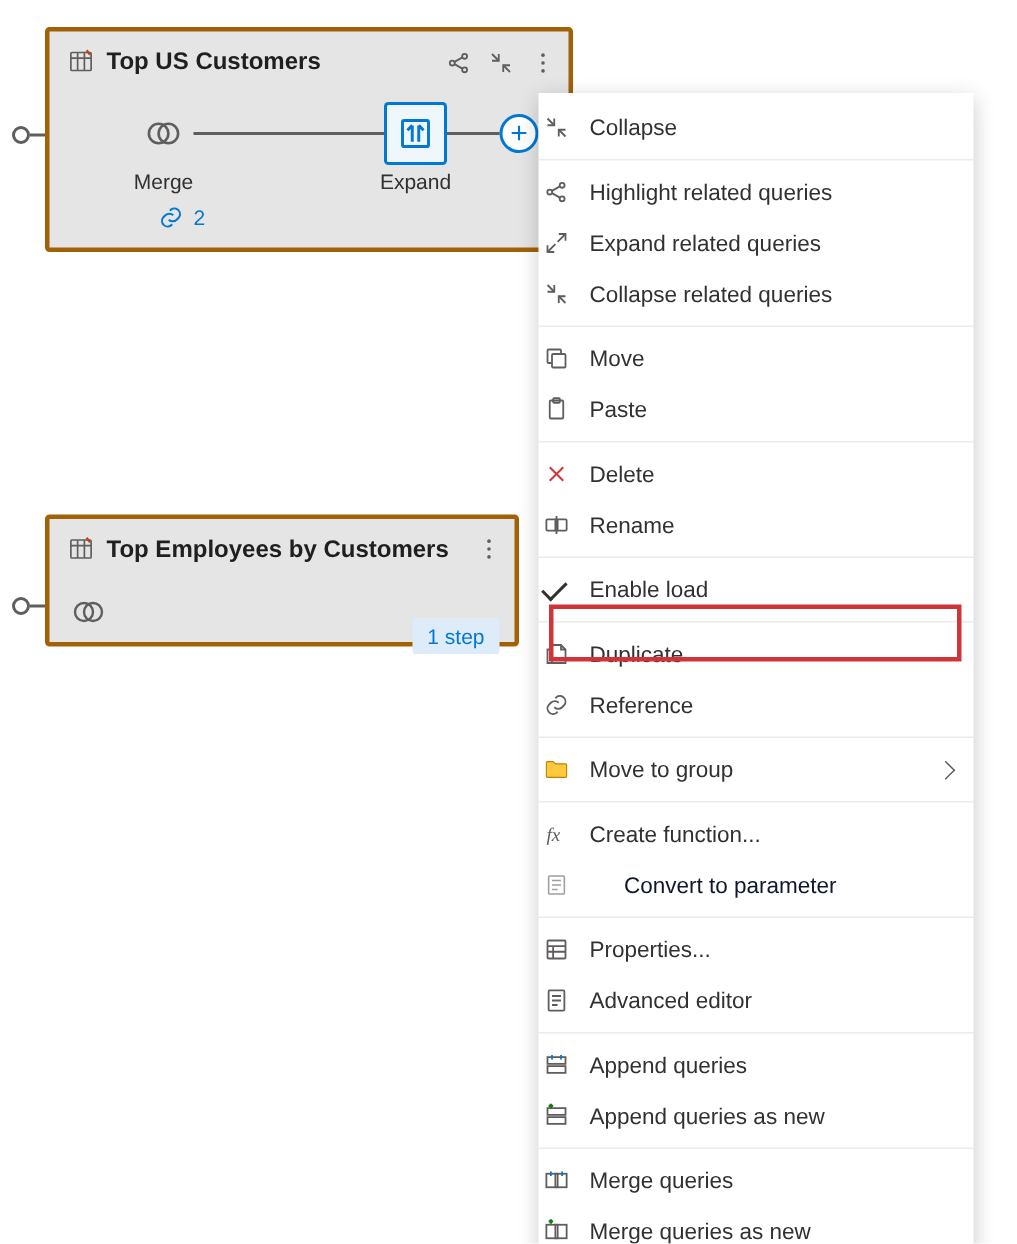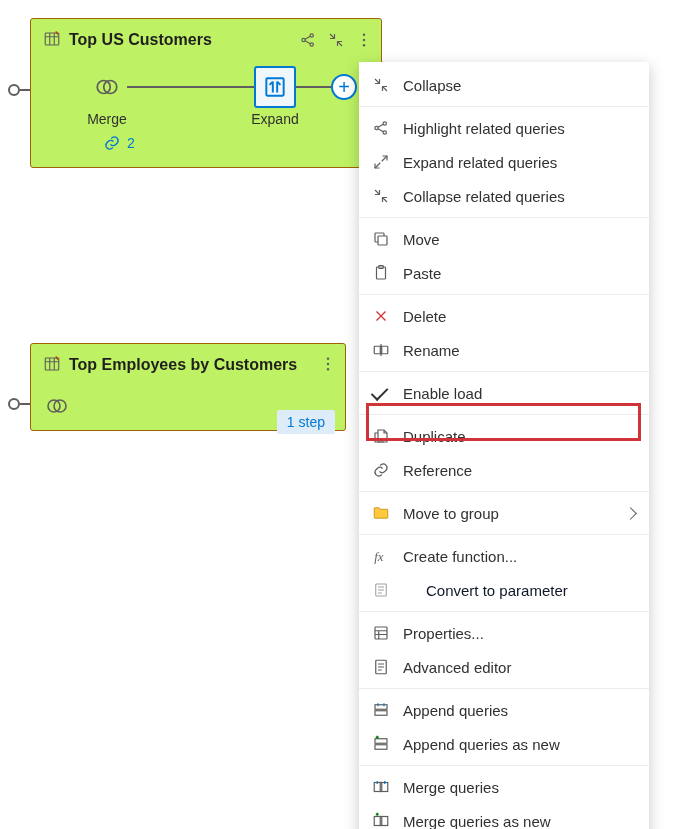--- a/index.html
+++ b/index.html
@@ -11,22 +11,22 @@
     background: #fff;
     width: 678px;
     height: 829px;
     position: relative;
     overflow: hidden;
   }
 
   
   .query-card {
     position: absolute;
-    background: #bef264;
-    border: 1px solid #a16207;
+    background: #e5e5e5;
+    border: 3px solid #a16207;
     border-radius: 3px;
   }
   .qc-header {
     display: flex;
     align-items: center;
     height: 42px;
     padding: 0 8px 0 12px;
   }
   .qc-title {
     font-size: 16px;
@@ -138,21 +138,21 @@
     top: 62px;
     width: 290px;
     background: #fff;
     box-shadow: 0 4px 14px rgba(0,0,0,0.22);
     padding: 6px 0;
   }
   .ctx-item {
     display: flex;
     align-items: center;
     height: 34px;
-    padding: 0 14px 0 10px;
+    padding: 0 14px 0 0;
     font-size: 15px;
     color: #323130;
     position: relative;
     justify-content: flex-end;
   }
   .ctx-item.disabled { color: #0f172a; gap: 23px; }
   .ctx-item .ico {
     width: 24px;
     display: flex;
     align-items: center;

